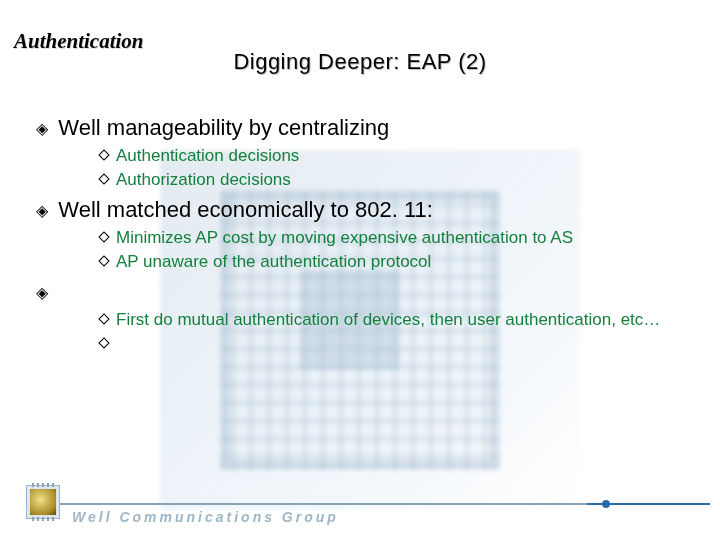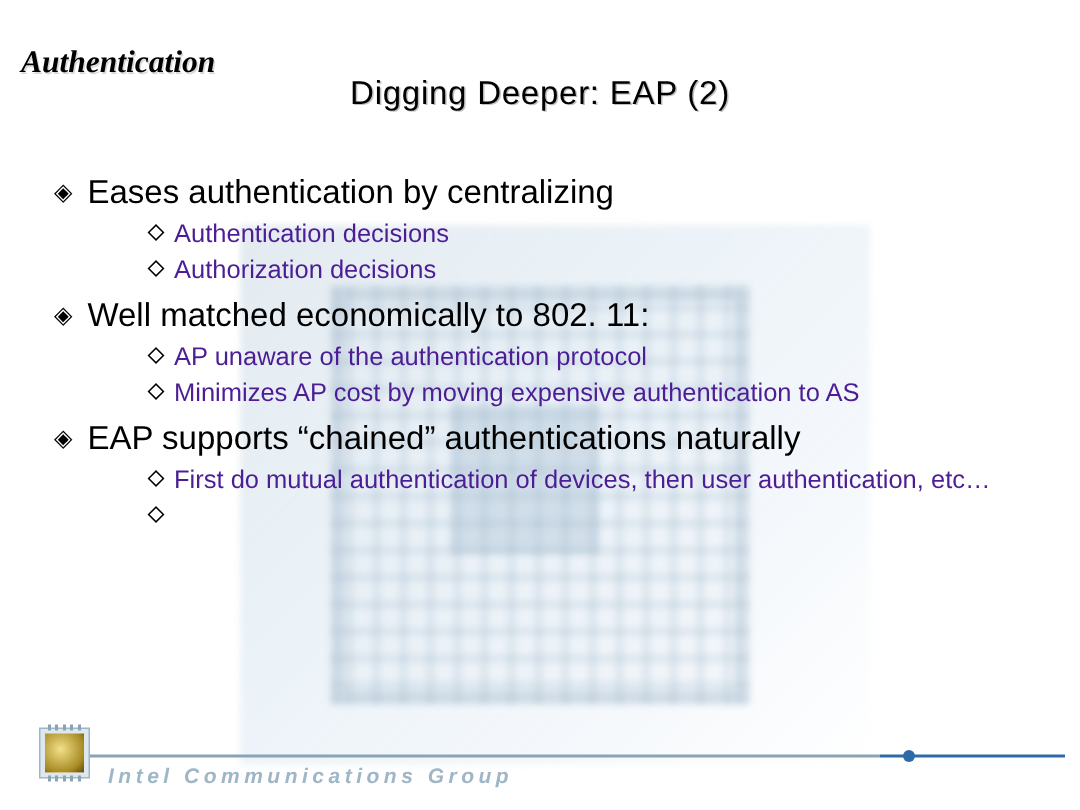--- a/index.html
+++ b/index.html
@@ -77,21 +77,21 @@
     color: #000;
     margin-top: 6px;
   }
   .l1 .bullet1 { font-size: 16px; line-height: 28px; }
   .subgroup { margin: 2px 0 6px 64px; }
   .l2 {
     display: flex;
     align-items: flex-start;
     gap: 8px;
     font-size: 17px;
-    color: #4c1d95;
+    color: #15803d;
     line-height: 1.3;
     margin-top: 2px;
   }
   .l2 .bullet2 {
     width: 8px; height: 8px;
     border: 1px solid #000;
     transform: rotate(45deg);
     margin-top: 6px;
     flex: 0 0 8px;
   }
@@ -184,65 +184,64 @@
 <div class="content">
 
   <div class="section-label">Authentication</div>
 
   <div class="title">Digging Deeper: EAP (2)</div>
 
   <div class="body-list">
 
     <div class="l1">
       <span class="bullet1">◈</span>
-      <span>Eases authentication by centralizing</span>
+      <span>Well manageability by centralizing</span>
     </div>
     <div class="subgroup">
       <div class="l2">
         <span class="bullet2"></span>
         <span>Authentication decisions</span>
       </div>
       <div class="l2">
         <span class="bullet2"></span>
         <span>Authorization decisions</span>
       </div>
     </div>
 
     <div class="l1">
       <span class="bullet1">◈</span>
       <span>Well matched economically to 802. 11:</span>
     </div>
     <div class="subgroup">
       <div class="l2">
         <span class="bullet2"></span>
+        <span>Minimizes AP cost by moving expensive authentication to AS</span>
+      </div>
+      <div class="l2">
+        <span class="bullet2"></span>
         <span>AP unaware of the authentication protocol</span>
-      </div>
-      <div class="l2">
-        <span class="bullet2"></span>
-        <span>Minimizes AP cost by moving expensive authentication to AS</span>
       </div>
     </div>
 
     <div class="l1">
       <span class="bullet1">◈</span>
-      <span>EAP supports “chained” authentications naturally</span>
     </div>
     <div class="subgroup">
       <div class="l2">
         <span class="bullet2"></span>
         <span>First do mutual authentication of devices, then user authentication, etc…</span>
       </div>
       <div class="l2">
         <span class="bullet2"></span>
       </div>
     </div>
 
   </div>
 
   <div class="footer">
     <div class="hr"></div>
     <div class="chip-small"></div>
-    <div class="group-name">Intel Communications Group</div>
+    <div class="group-name">Well Communications Group</div>
   </div>
 
   <div class="page-num">52</div>
 
 </div>
 
 </body></html>

